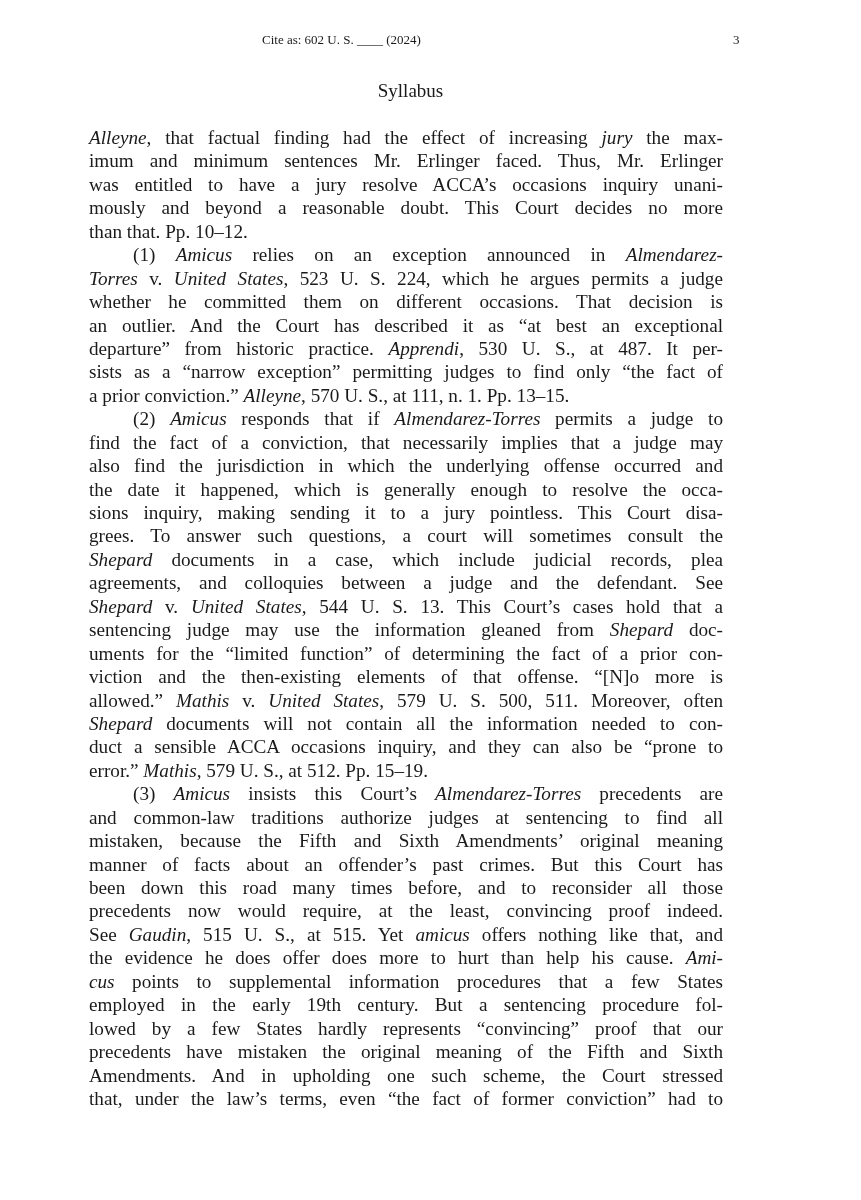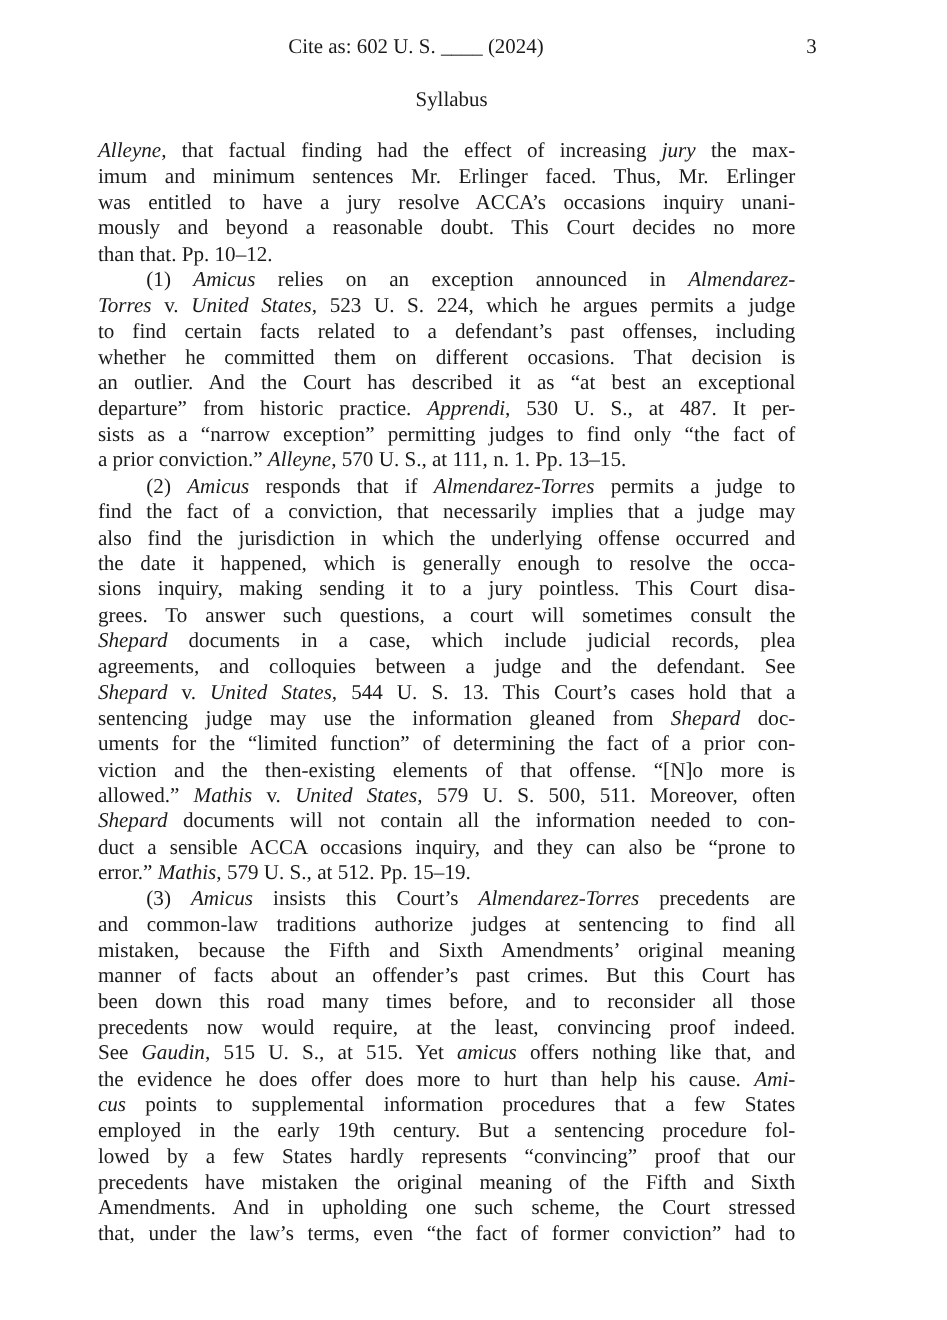--- a/index.html
+++ b/index.html
@@ -1,18 +1,18 @@
 <!DOCTYPE html>
 <html><head>
 <meta charset="utf-8">
 <style>
   html, body { margin: 0; padding: 0; background: #ffffff; }
   body { width: 861px; height: 1200px; position: relative; overflow: hidden;
          font-family: "Liberation Serif", "DejaVu Serif", serif; color: #1a1a1a; }
-  .header { position: absolute; top: 32px; left: 0; width: 705px; height: 26px; font-size: 19px; }
+  .header { position: absolute; top: 32px; left: 0; width: 705px; height: 26px; font-size: 13px; }
   .cite { position: absolute; left: 262px; top: 0; white-space: nowrap; }
   .pageno { position: absolute; left: 733px; top: 0; }
   .syllabus { position: absolute; top: 80px; left: 0; width: 816px; text-align: center; font-size: 19px; padding-left: 5px; box-sizing: border-box; }
   .body { position: absolute; top: 126px; left: 89px; width: 634px; font-size: 19.2px; line-height: 23.45px; }
   .line { display: block; height: 23.45px; white-space: nowrap; text-align: justify; text-align-last: justify; overflow: visible; }
   .line.last { text-align-last: left; }
   .ind1 { padding-left: 22px; }
   .ind2 { padding-left: 44px; }
   i { }
 </style>
@@ -26,21 +26,20 @@
 <div class="syllabus">Syllabus</div>
 
 <div class="body" id="body">
     <span class="line"><i>Alleyne</i><span>, that factual finding had the effect of increasing </span><i>jury</i><span> the max-</span></span>
     <span class="line"><span>imum and minimum sentences Mr. Erlinger faced.  Thus, Mr. Erlinger</span></span>
     <span class="line"><span>was entitled to have a jury resolve ACCA’s occasions inquiry unani-</span></span>
     <span class="line"><span>mously and beyond a reasonable doubt.  This Court decides no more</span></span>
     <span class="line last"><span>than that.  Pp. 10–12.</span></span>
     <span class="line ind2"><span>(1) </span><i>Amicus</i><span> relies on an exception announced in </span><i>Almendarez-</i></span>
     <span class="line"><i>Torres</i><span> v. </span><i>United States</i><span>, 523 U. S. 224, which he argues permits a judge</span></span>
-    <span class="line"><span>to find certain facts related to a defendant’s past offenses, including</span></span>
     <span class="line"><span>whether he committed them on different occasions.  That decision is</span></span>
     <span class="line"><span>an outlier.  And the Court has described it as “at best an exceptional</span></span>
     <span class="line"><span>departure” from historic practice.  </span><i>Apprendi</i><span>, 530 U. S., at 487.  It per-</span></span>
     <span class="line"><span>sists as a “narrow exception” permitting judges to find only “the fact of</span></span>
     <span class="line last"><span>a prior conviction.”  </span><i>Alleyne</i><span>, 570 U. S., at 111, n. 1.  Pp. 13–15.</span></span>
     <span class="line ind2"><span>(2) </span><i>Amicus</i><span> responds that if </span><i>Almendarez-Torres</i><span> permits a judge to</span></span>
     <span class="line"><span>find the fact of a conviction, that necessarily implies that a judge may</span></span>
     <span class="line"><span>also find the jurisdiction in which the underlying offense occurred and</span></span>
     <span class="line"><span>the date it happened, which is generally enough to resolve the occa-</span></span>
     <span class="line"><span>sions inquiry, making  sending it to a jury pointless.  This Court disa-</span></span>

